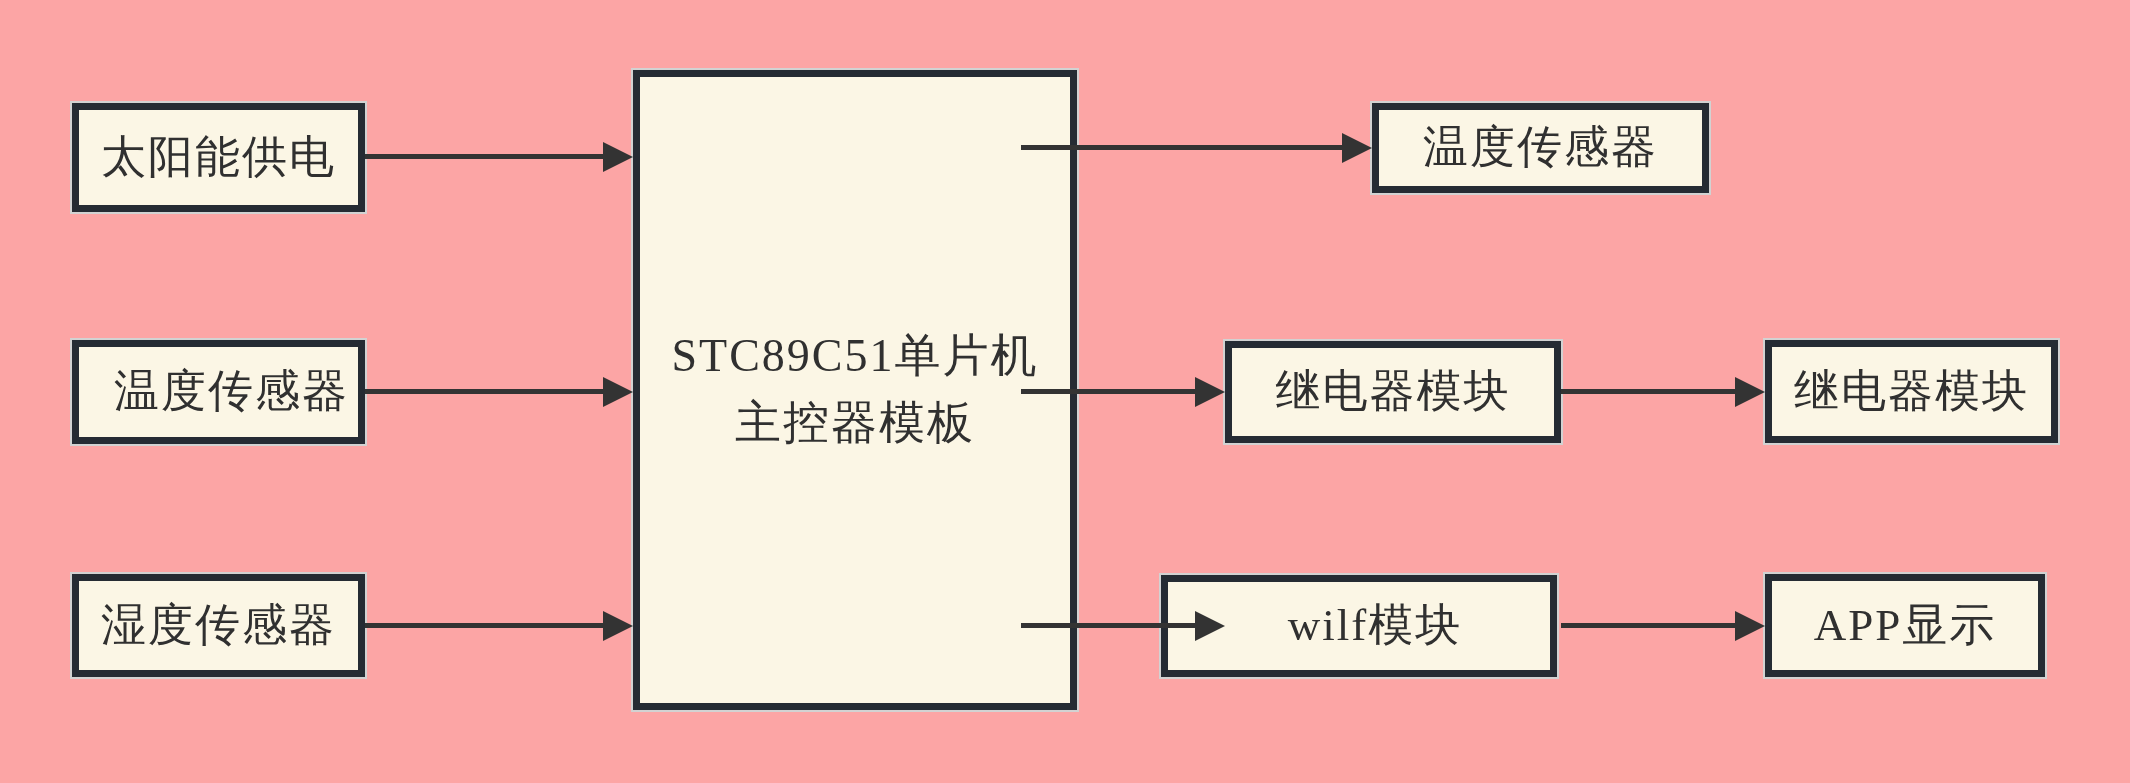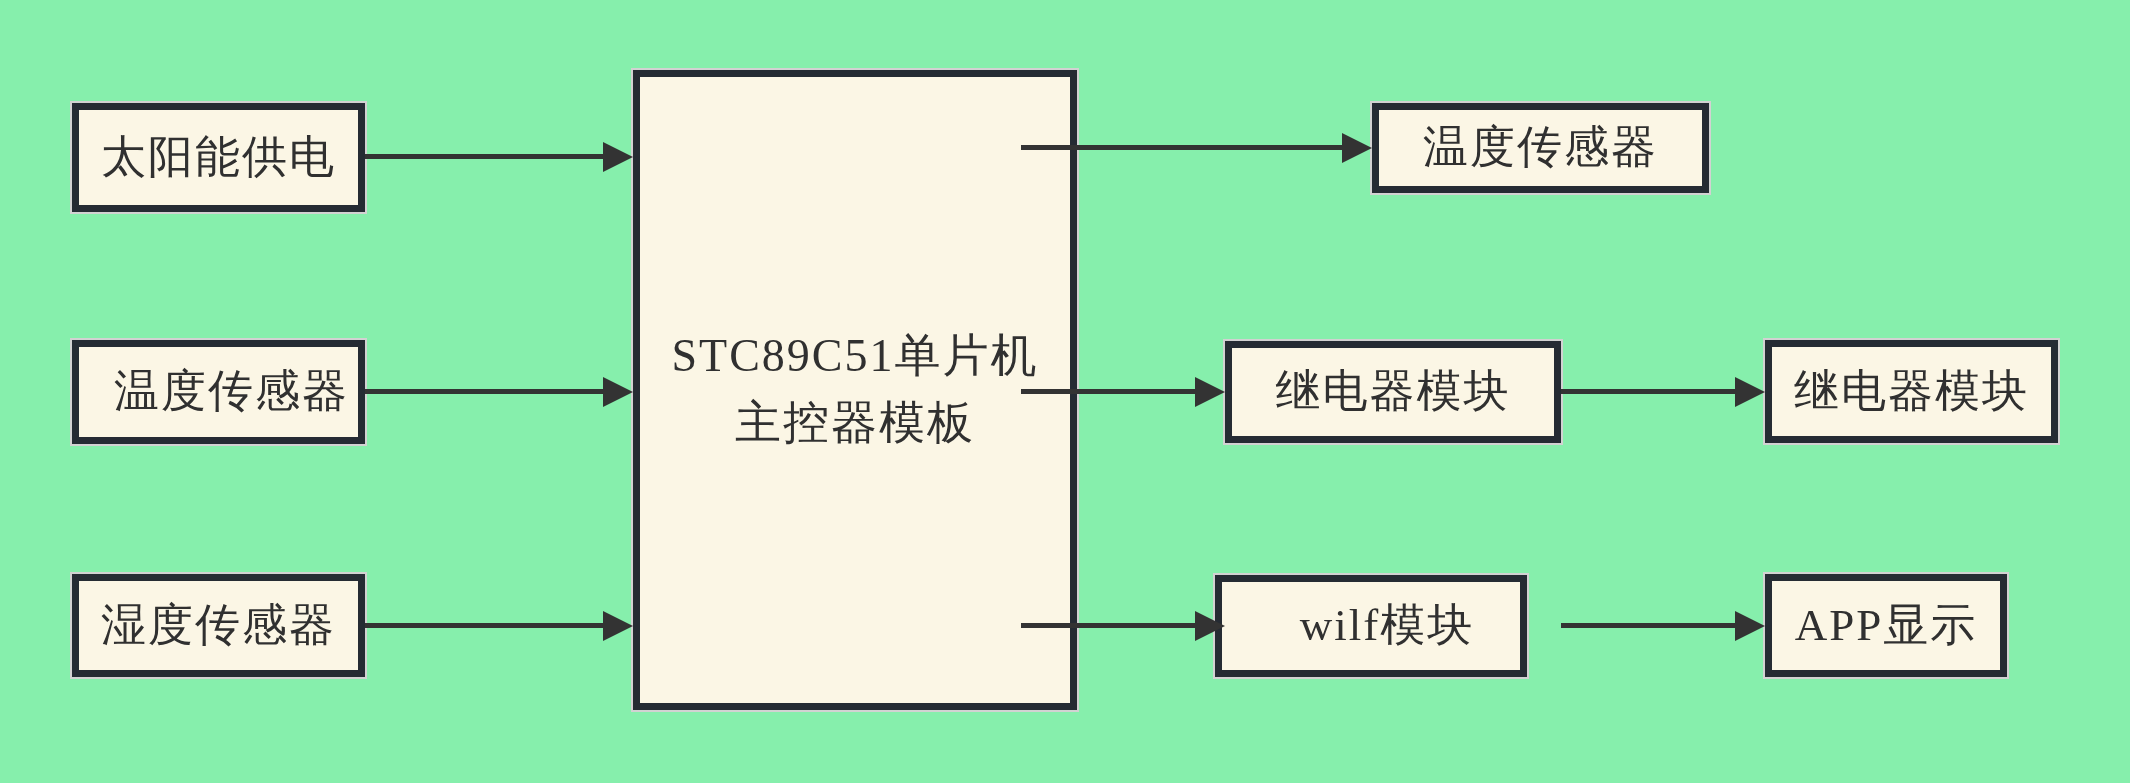--- a/index.html
+++ b/index.html
@@ -1,21 +1,21 @@
 <!DOCTYPE html>
 <html><head>
 <meta charset="utf-8">
 <style>
   html, body { margin: 0; padding: 0; }
   body { font-family: "Liberation Serif", "DejaVu Serif", serif; }
   .canvas {
     position: relative;
     width: 2130px;
     height: 783px;
-    background: #86efac;
+    background: #fca5a5;
     overflow: hidden;
   }
   .node {
     position: absolute;
     box-sizing: border-box;
     background: #FBF6E5;
     border: 7px solid #252B33;
     box-shadow: 0 0 0 2px #D2D2D2;
     display: flex;
     flex-direction: column;
@@ -28,22 +28,22 @@
     line-height: 1.45;
   }
   
   .n-solar      { left:   72px; top: 103px; width: 293px; height: 109px; }
   .n-temp       { left:   72px; top: 340px; width: 293px; height: 104px; padding-left: 26px; }
   .n-humidity   { left:   72px; top: 574px; width: 293px; height: 103px; align-items: center; }
   .n-mcu        { left:  633px; top:  70px; width: 444px; height: 640px; font-size: 46px; }
   .n-lcd        { left: 1372px; top: 103px; width: 337px; height:  90px; }
   .n-relay      { left: 1225px; top: 341px; width: 336px; height: 102px; text-align: center; }
   .n-irrigation { left: 1765px; top: 340px; width: 293px; height: 103px; }
-  .n-wifi       { left: 1215px; top: 575px; width: 312px; height: 102px; padding-left: 32px; }
-  .n-app        { left: 1765px; top: 574px; width: 242px; height: 103px; align-items: center; }
+  .n-wifi       { left: 1161px; top: 575px; width: 396px; height: 102px; padding-left: 32px; }
+  .n-app        { left: 1765px; top: 574px; width: 280px; height: 103px; align-items: center; }
 
   .edge-line {
     position: absolute;
     height: 5px;
     background: #333333;
   }
   .edge-head {
     position: absolute;
     width: 0; height: 0;
     border-top: 15px solid transparent;

